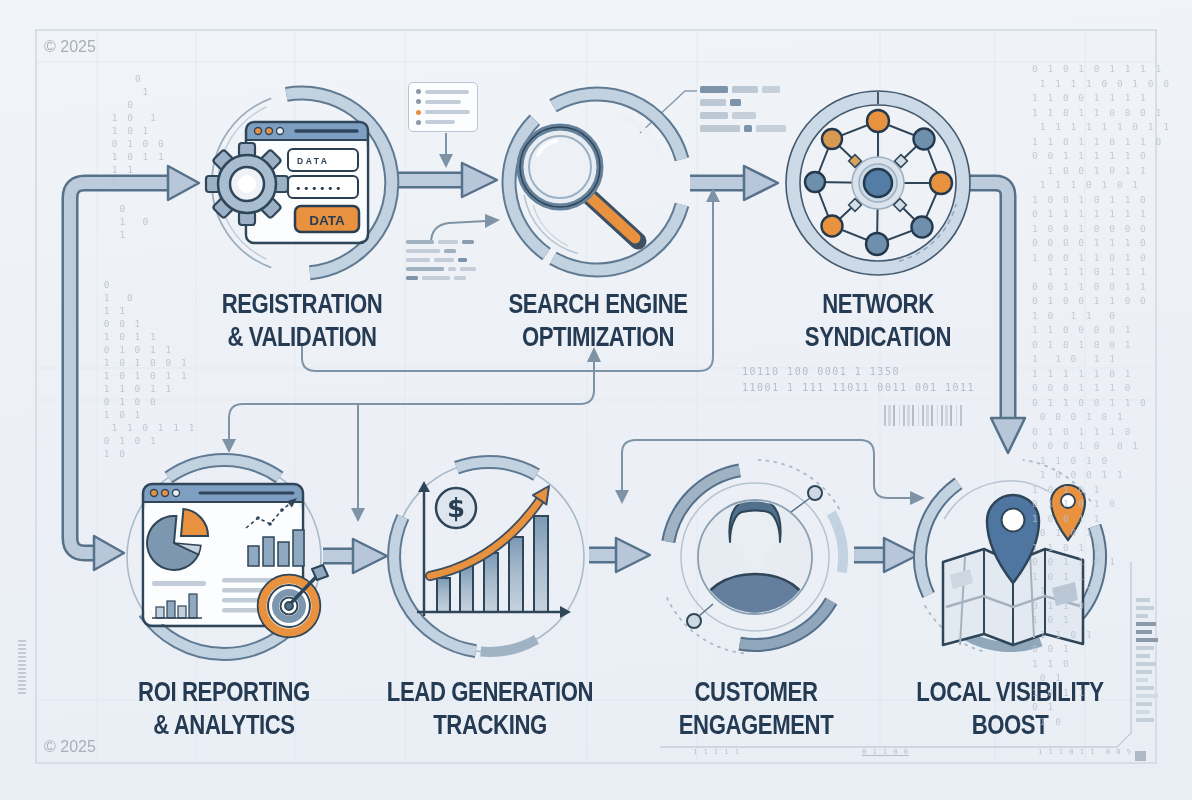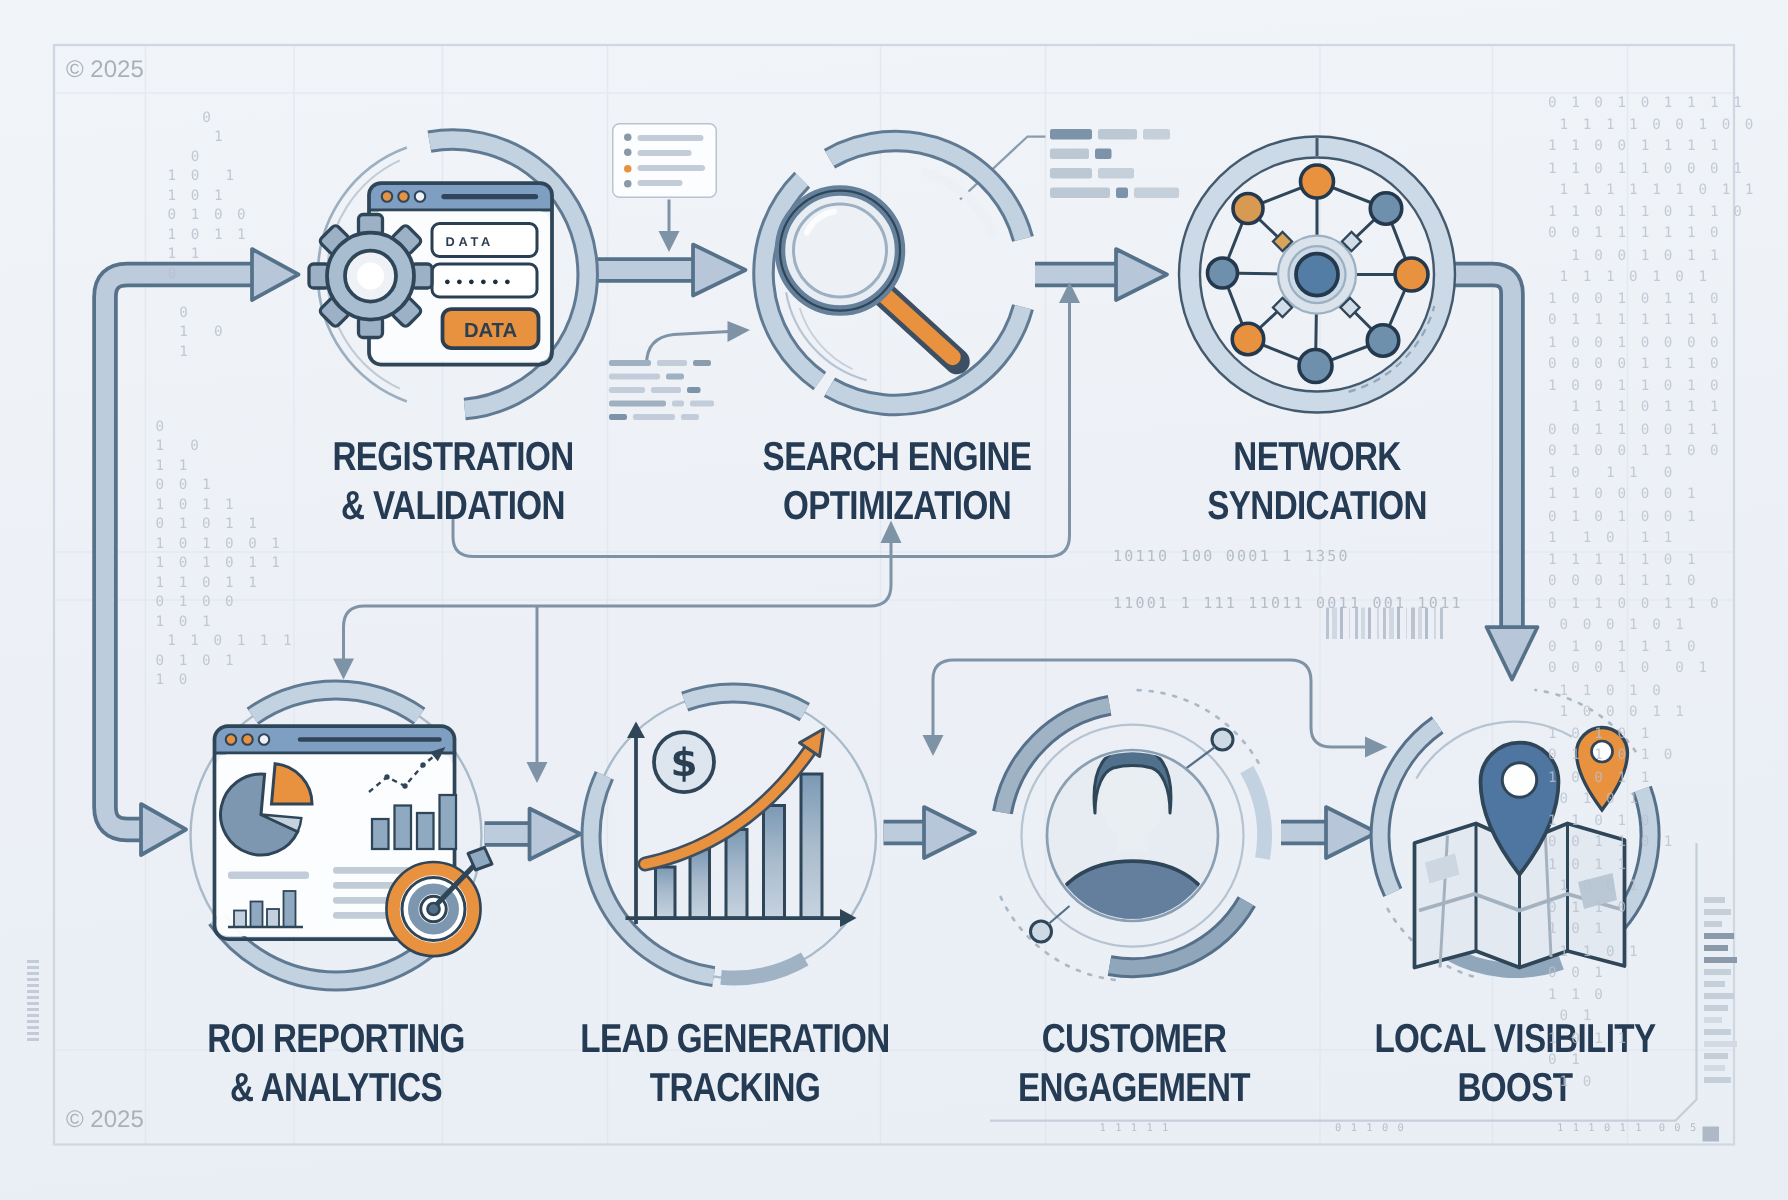--- a/index.html
+++ b/index.html
@@ -487,23 +487,23 @@
  0 1 0 1 1
  1 0 1 0 0 1
  1 0 1 0 1 1
  1 1 0 1 1
  0 1 0 0
  1 0 1
   1 1 0 1 1 1
  0 1 0 1
  1 0</div>
   <div class="bin-c" style="left:742px;top:366px;">10110 100 0001 1 1350</div>
-  <div class="bin-c" style="left:742px;top:397px;text-align:center;">11001 1 111 11011 0011 001 1011</div>
-  <div class="bin-b" style="left:693px;top:748px;margin-left:40px;">1 1 1 1 1</div>
-  <div class="bin-b" style="left:890px;top:748px;">0 1 1 0 0</div>
+  <div class="bin-c" style="left:742px;top:382px;text-align:center;">11001 1 111 11011 0011 001 1011</div>
+  <div class="bin-b" style="left:693px;top:748px;">1 1 1 1 1</div>
+  <div class="bin-b" style="left:862px;top:748px;text-decoration:underline;">0 1 1 0 0</div>
   <div class="bin-b" style="left:1038px;top:748px;">1 1 1 0 1 1  0 0 5</div>
 
   <div class="anno-card">
     <div class="anno-row">
         <span class="anno-dot" style="background:#8a98a8"></span>
         <span class="anno-bar" style="width:44px"></span>
       </div>
     <div class="anno-row">
         <span class="anno-dot" style="background:#8a98a8"></span>
         <span class="anno-bar" style="width:36px"></span>

